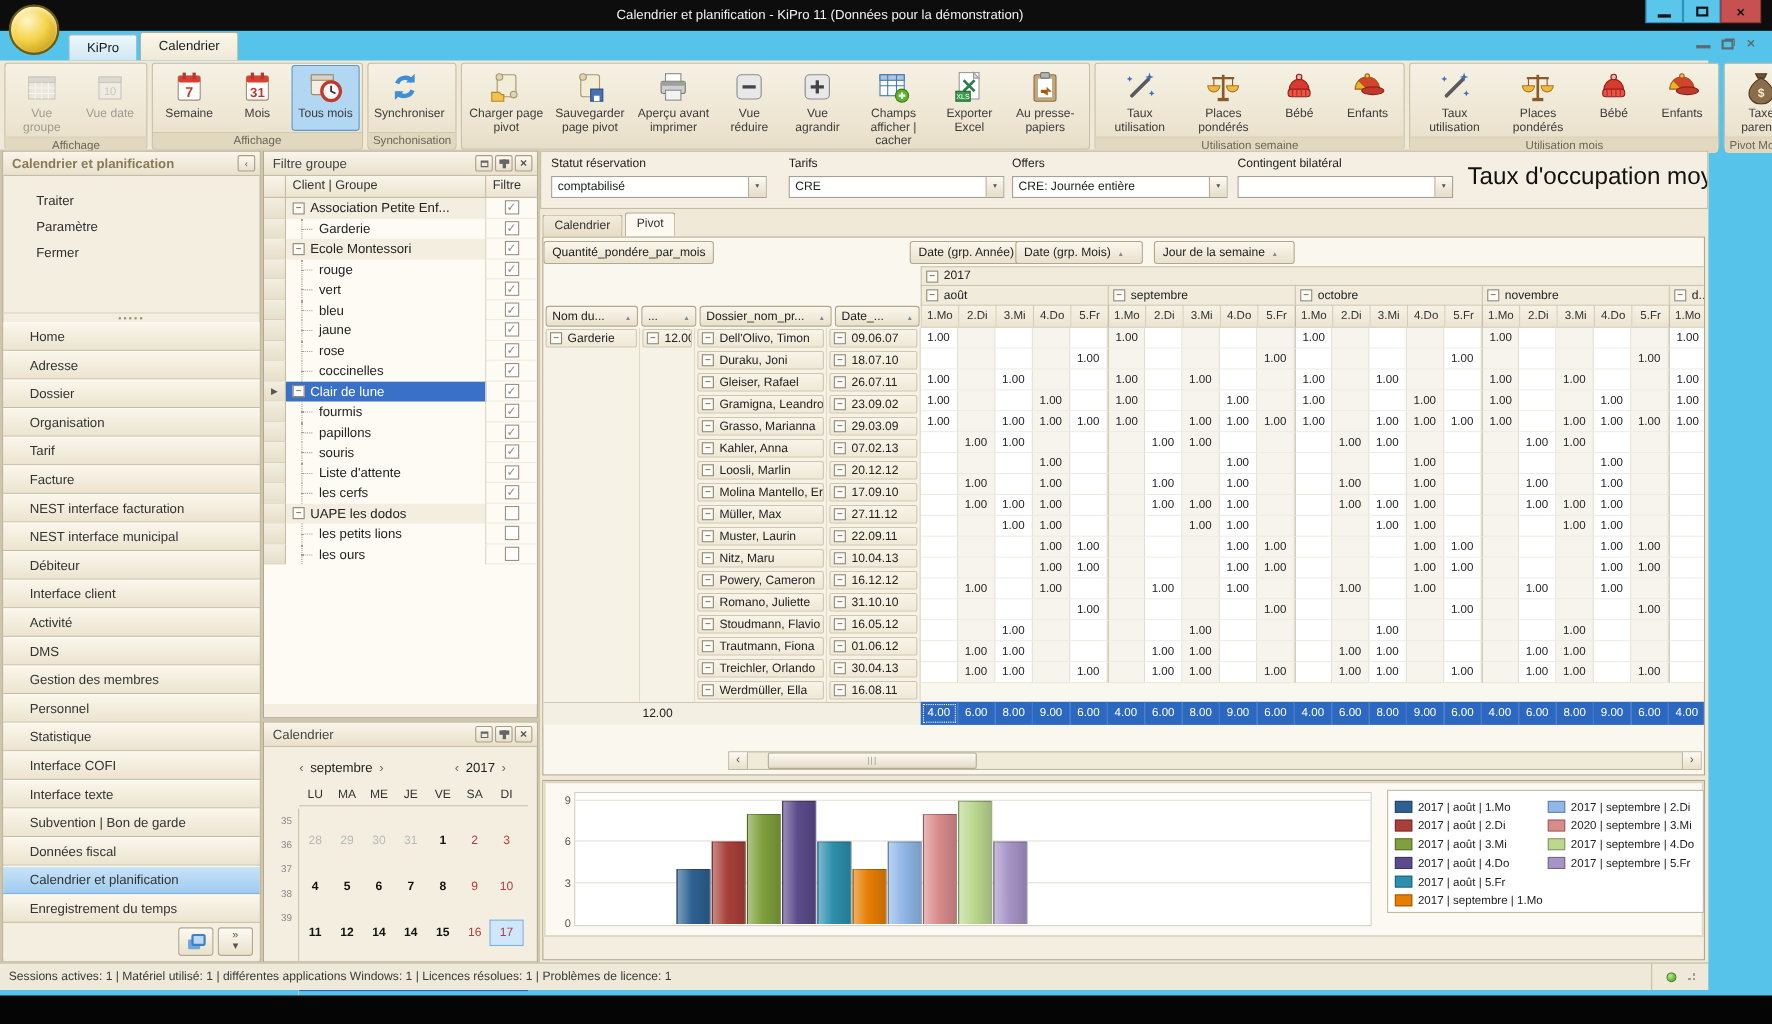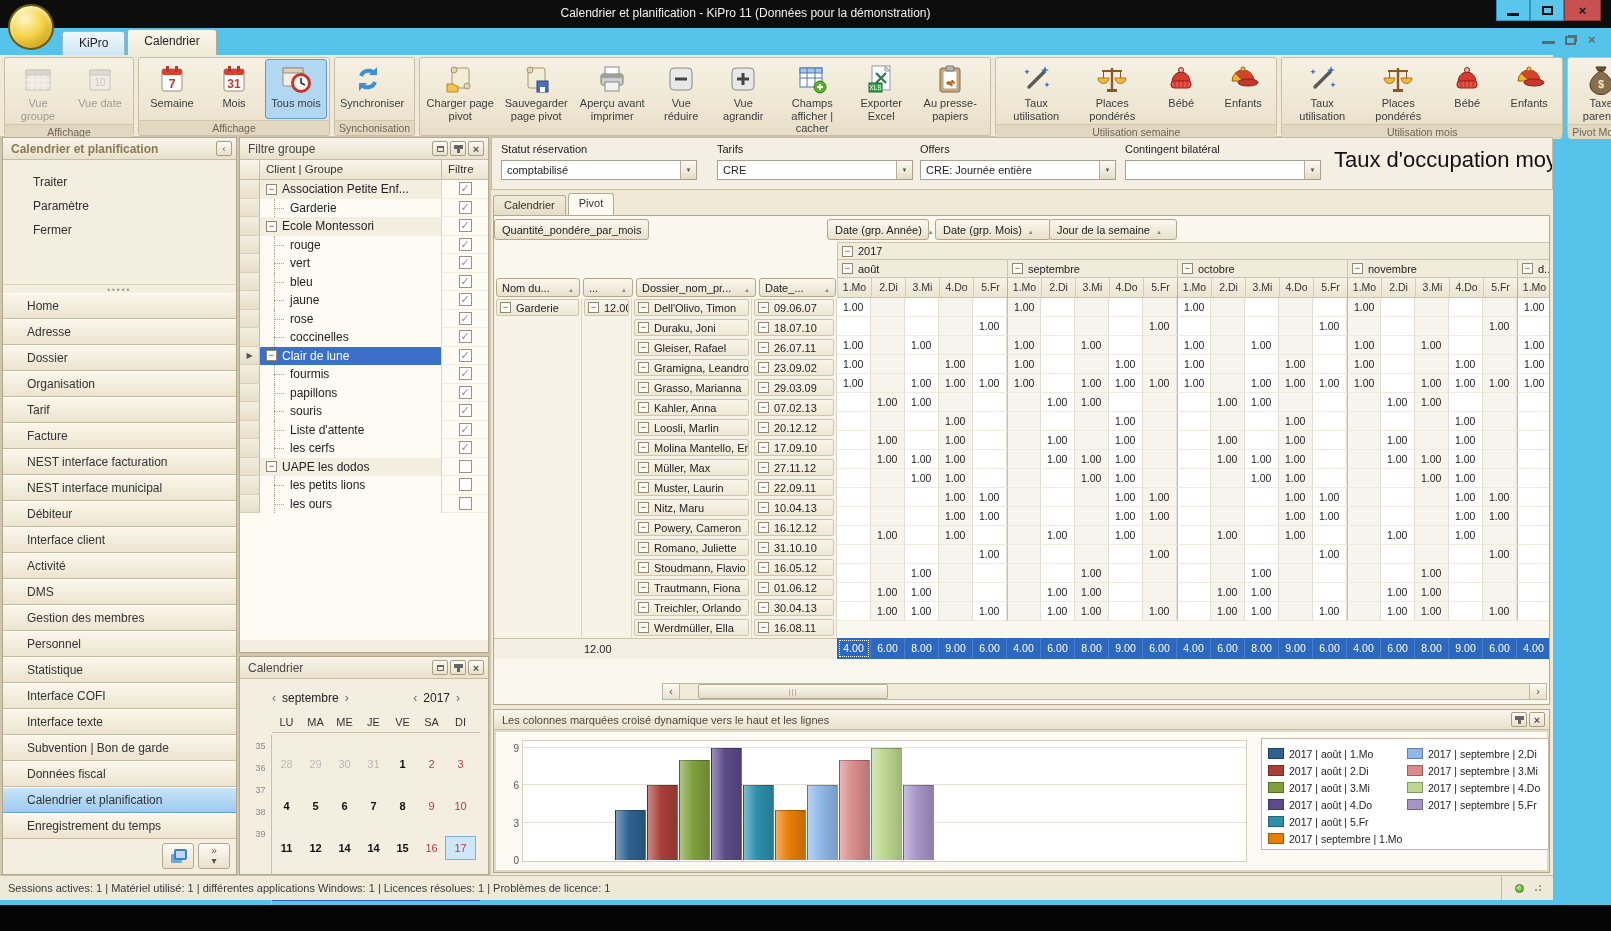--- a/index.html
+++ b/index.html
@@ -907,21 +907,21 @@
         </div>
 
       <div class="pivot">
         <div class="pv-fields">
           <div class="fbtn" style="left:0">
             <span>Quantité_pondére_par_mois</span>
           </div>
           <span id="pv-colfields"><div class="fbtn" style="left: 333px; width: 102px;">
                 <span>Date (grp. Année)</span>
                 <span class="sort"></span>
-              </div><div class="fbtn" style="left: 441px; width: 116px;">
+              </div><div class="fbtn" style="left: 429px; width: 116px;">
                 <span>Date (grp. Mois)</span>
                 <span class="sort"></span>
               </div><div class="fbtn" style="left: 555px; width: 128px;">
                 <span>Jour de la semaine</span>
                 <span class="sort"></span>
               </div></span>
         </div>
         <div class="pv-row">
           <div class="pv-spacer"></div>
           <div class="band-2017">
@@ -1610,30 +1610,20 @@
         </div>
         <div class="hscroll">
           <div class="hs-arrow">‹</div>
           <div class="hs-thumb">|||</div>
           <div style="flex:1"></div>
           <div class="hs-arrow r">›</div>
         </div>
       </div>
 
       <div class="chartpanel">
-        <div class="cp-head">
-          <span>Les colonnes marquées croisé dynamique vers le haut et les lignes</span>
-          <span class="sp" style="flex:1"></span>
-          <div class="p-btn">
-              <div class="ic-pin"></div>
-            </div>
-          <div class="p-btn">
-              <div class="ic-x"></div>
-            </div>
-        </div>
         <div class="cp-body">
           <div class="plot" id="chart-plot">
               <div class="ytick" style="bottom: -5px;">0</div>
               <div class="gline" style="bottom: 38.5px;"></div>
               <div class="ytick" style="bottom: 32.5px;">3</div>
               <div class="gline" style="bottom: 76px;"></div>
               <div class="ytick" style="bottom: 70px;">6</div>
               <div class="gline" style="bottom: 113.5px;"></div>
               <div class="ytick" style="bottom: 107.5px;">9</div>
               <div class="bar" title="2017 | août | 1.Mo = 4" style="left: 92px; height: 50px; background: linear-gradient(90deg, rgba(255, 255, 255, 0.38), rgba(255, 255, 255, 0) 45%, rgba(0, 0, 0, 0.15)), rgb(46, 97, 145);"></div>
@@ -1674,21 +1664,21 @@
                   <span class="leg-lb">2017 | septembre | 1.Mo</span>
                 </div>
               </div>
             <div class="leg-col" id="legend-col2">
                 <div class="leg-item">
                   <span class="leg-sw" style="background: rgb(143, 183, 232);"></span>
                   <span class="leg-lb">2017 | septembre | 2.Di</span>
                 </div>
                 <div class="leg-item">
                   <span class="leg-sw" style="background: rgb(217, 139, 139);"></span>
-                  <span class="leg-lb">2017 | septembre | 3.Mi</span>
+                  <span class="leg-lb">2020 | septembre | 3.Mi</span>
                 </div>
                 <div class="leg-item">
                   <span class="leg-sw" style="background: rgb(188, 216, 143);"></span>
                   <span class="leg-lb">2017 | septembre | 4.Do</span>
                 </div>
                 <div class="leg-item">
                   <span class="leg-sw" style="background: rgb(167, 148, 199);"></span>
                   <span class="leg-lb">2017 | septembre | 5.Fr</span>
                 </div>
               </div>

